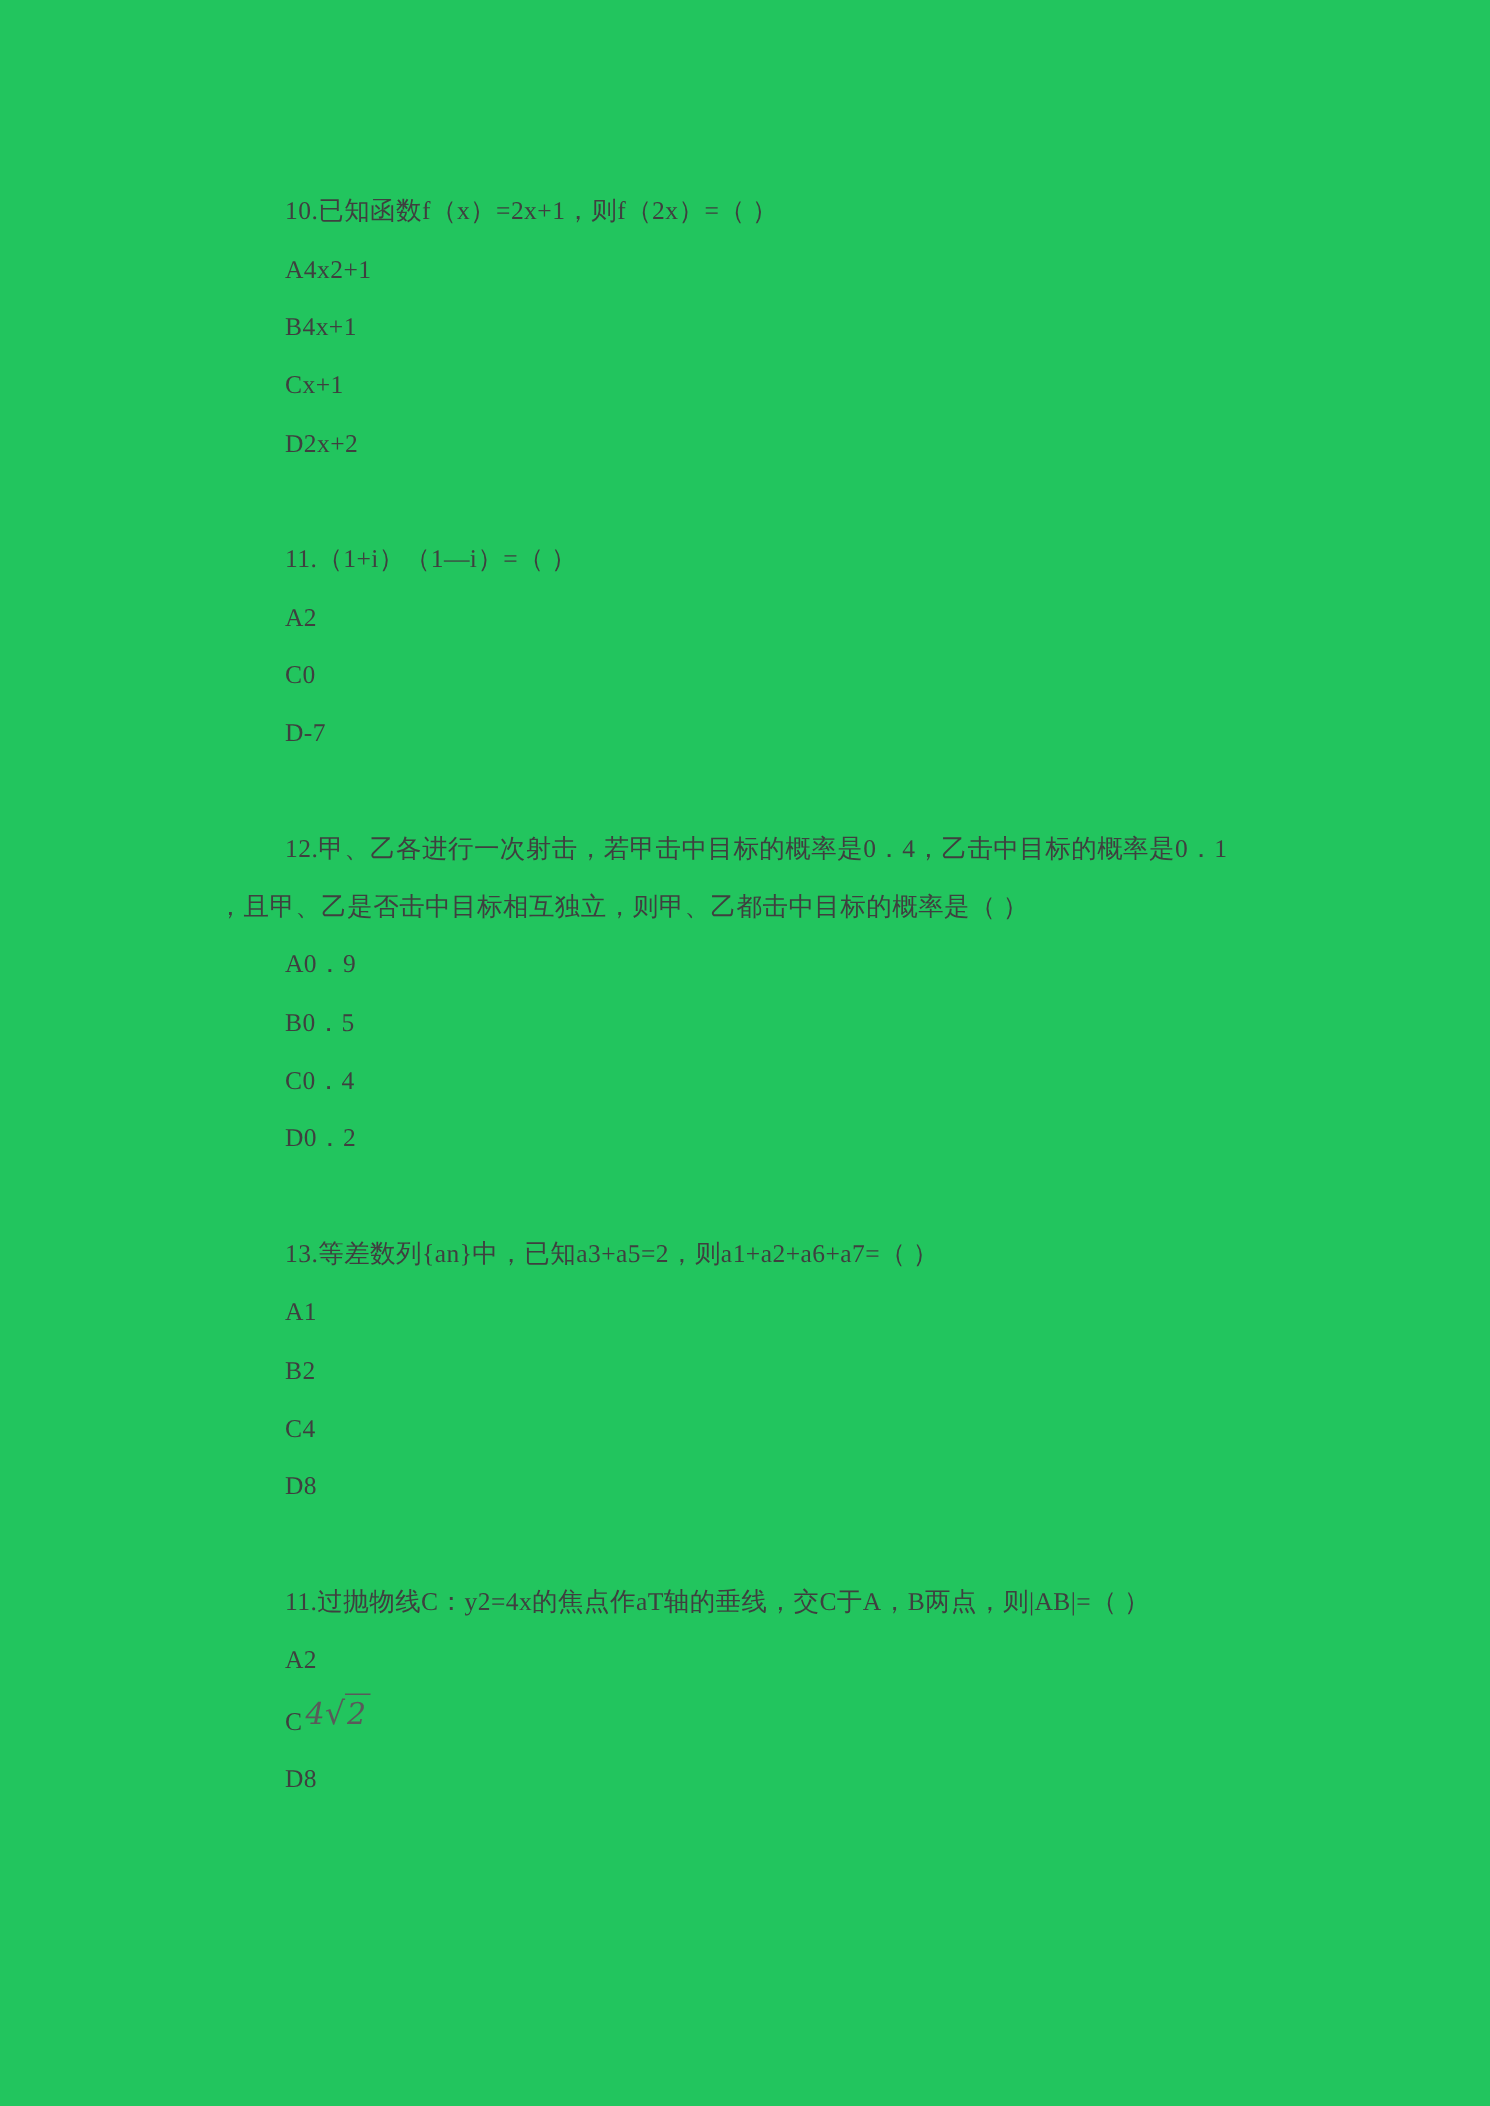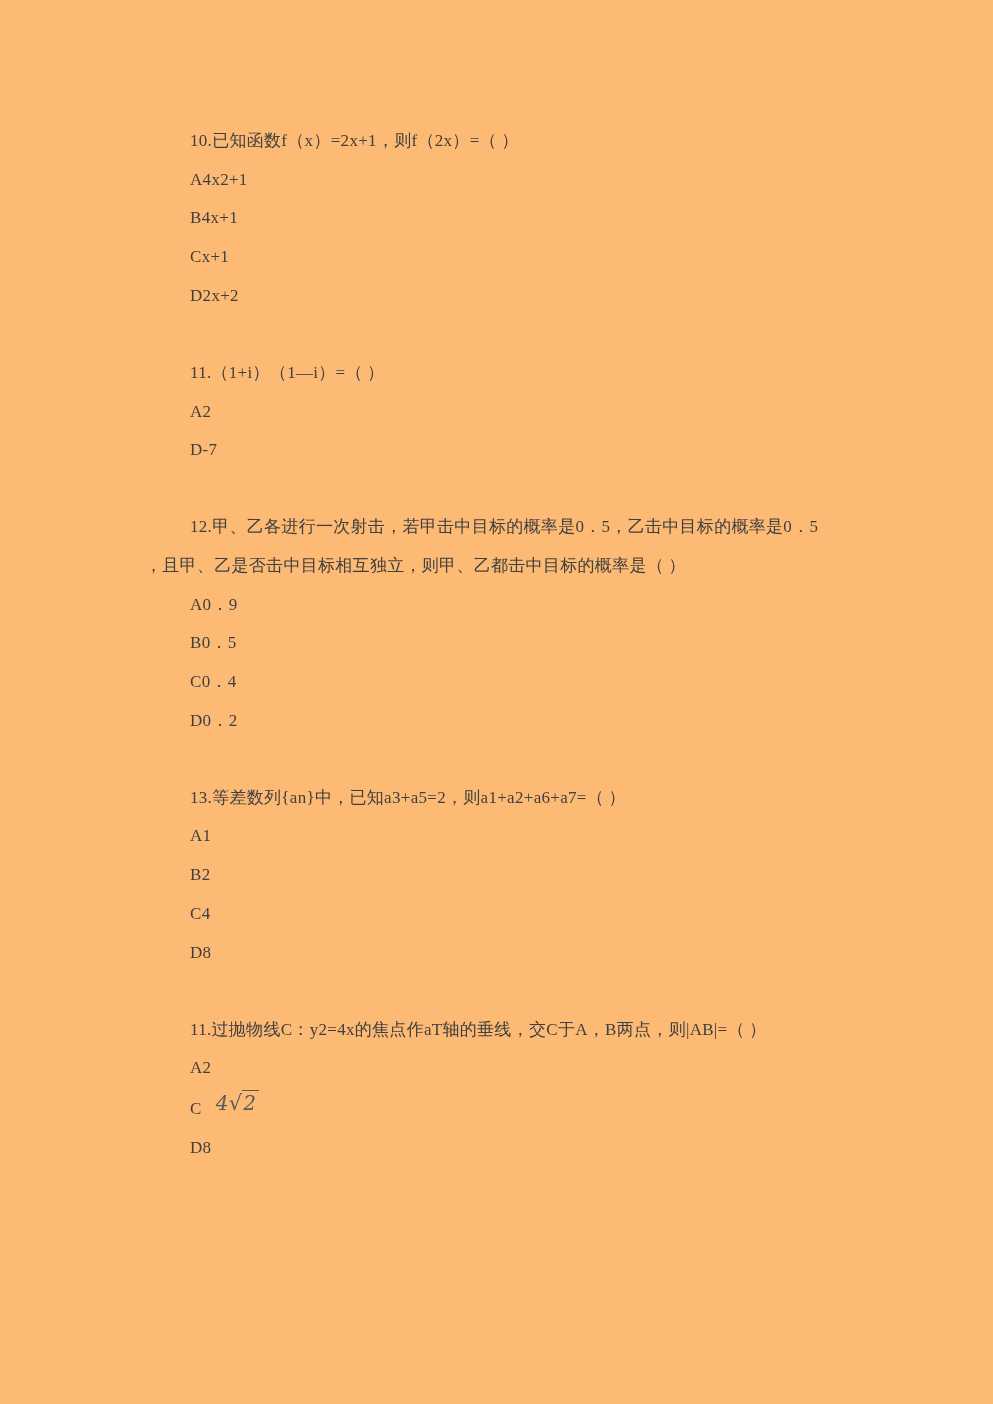--- a/index.html
+++ b/index.html
@@ -8,21 +8,21 @@
     width: 993px;
     height: 1404px;
     background: #ffffff;
     overflow: hidden;
     font-family: "Liberation Serif", "DejaVu Serif", serif;
   }
 
   .page {
     width: 993px;
     height: 1404px;
-    background: #fdba74;
+    background: #22c55e;
     padding-top: 122px;
     padding-left: 145px;
     padding-right: 140px;
     color: #3f3f3f;
     font-size: 17px;
   }
 
   .question-block {
     margin-bottom: 38.3px;
   }
@@ -38,21 +38,21 @@
   }
 
   
   .formula {
     font-family: "DejaVu Serif", "Liberation Serif", serif;
     font-style: italic;
     font-size: 20px;
     color: #5a5a5a;
     position: relative;
     top: -4px;
-    margin-left: 14px;
+    margin-left: 2px;
     white-space: nowrap;
   }
   .formula .radical {
     font-style: normal;
     font-size: 21px;
   }
   .formula .radicand {
     border-top: 1.4px solid #5a5a5a;
     padding: 0 3px 0 1px;
   }
@@ -72,26 +72,27 @@
           <div class="line indent">Cx+1</div>
           <div class="line indent">D2x+2</div>
         </div>
   </div>
       <div class="question-block">
     <div>
           <div class="line indent">11.（1+i）（1—i）=（  ）</div>
         </div>
     <div>
           <div class="line indent">A2</div>
+          <div class="line indent">C0</div>
           <div class="line indent">D-7</div>
         </div>
   </div>
       <div class="question-block">
     <div>
-          <div class="line indent">12.甲、乙各进行一次射击，若甲击中目标的概率是0．5，乙击中目标的概率是0．5</div>
+          <div class="line indent">12.甲、乙各进行一次射击，若甲击中目标的概率是0．4，乙击中目标的概率是0．1</div>
           <div class="line">，且甲、乙是否击中目标相互独立，则甲、乙都击中目标的概率是（  ）</div>
         </div>
     <div>
           <div class="line indent">A0．9</div>
           <div class="line indent">B0．5</div>
           <div class="line indent">C0．4</div>
           <div class="line indent">D0．2</div>
         </div>
   </div>
       <div class="question-block">

